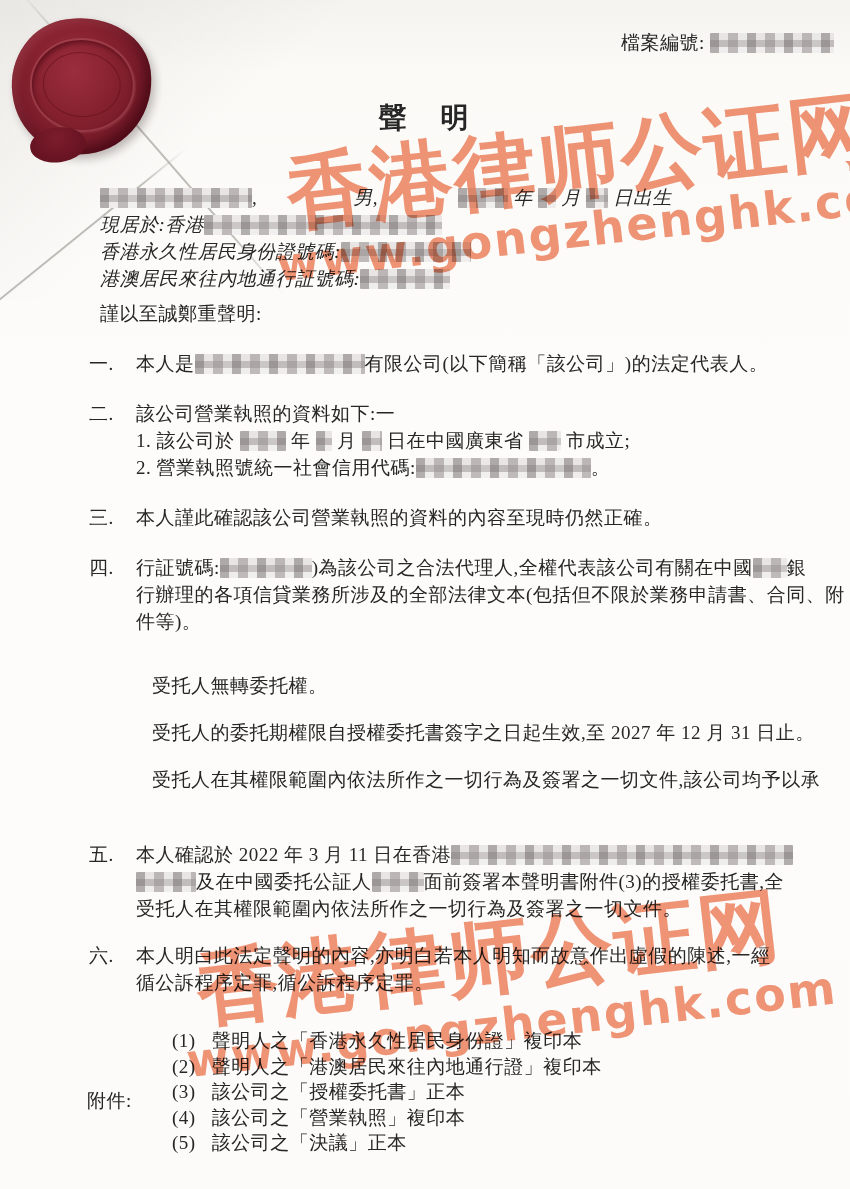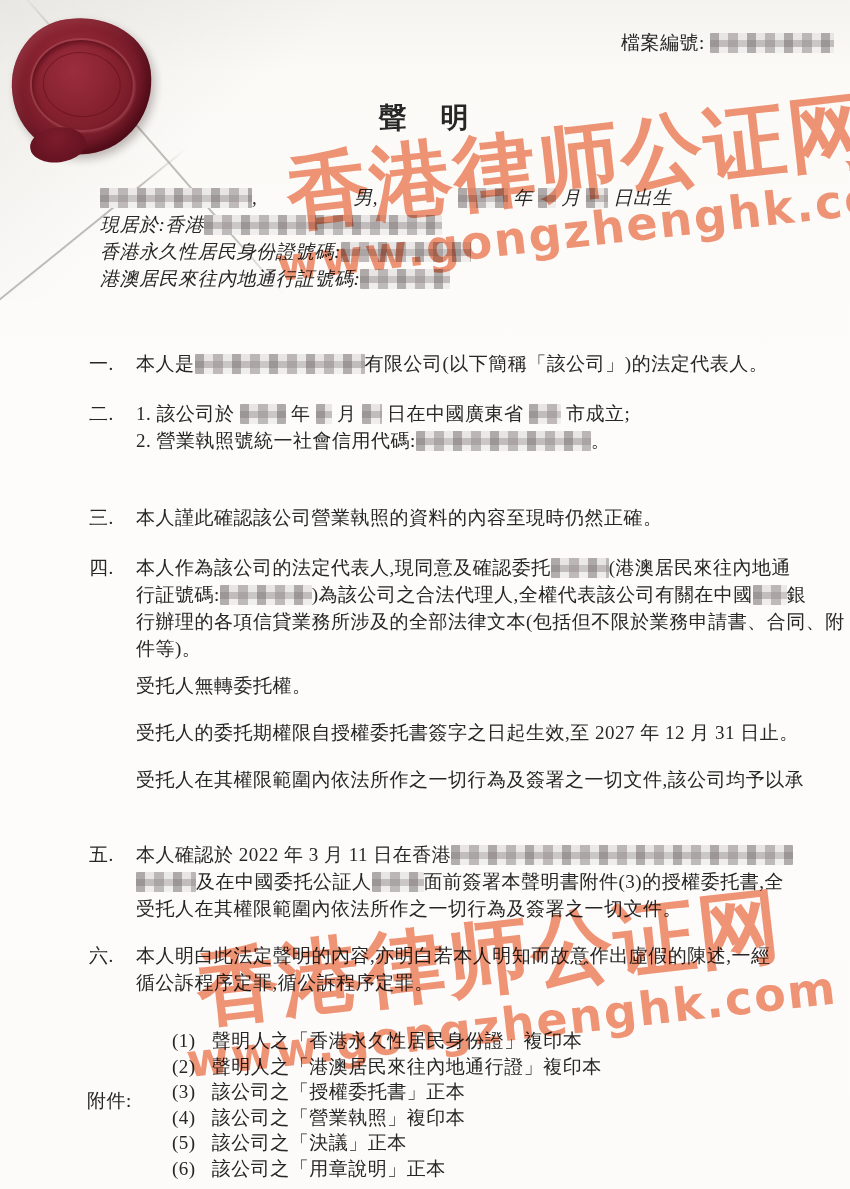--- a/index.html
+++ b/index.html
@@ -35,21 +35,21 @@
   .wm-url{font-family:"DejaVu Sans","Liberation Sans",sans-serif;font-weight:700;font-size:46px;
     letter-spacing:2px;margin:0 0 0 -18px;white-space:nowrap;}
   .wm1{left:282px;top:152px;}
   .wm2{left:192px;top:948px;}
   
   .t{position:absolute;white-space:nowrap;font-size:19px;letter-spacing:.5px;color:#262626;}
   .ln{height:27px;line-height:27px;white-space:nowrap;}
   .item{position:absolute;left:0;width:850px;}
   .item .no{position:absolute;left:89px;top:0;line-height:27px;}
   .item .bd{position:absolute;left:136px;top:0;}
-  .para{position:absolute;left:136px;}
+  .para{position:absolute;left:152px;}
   .fileno{top:30px;right:16px;}
   .title{top:99px;left:0;width:100%;text-align:center;font-size:28px;font-weight:700;letter-spacing:3px;}
   .personal{top:184px;left:100px;font-style:italic;}
   .oath{top:301px;left:100px;}
   .att-label{position:absolute;left:87px;top:1088px;line-height:26px;}
   .att-rows{position:absolute;left:172px;top:1028px;}
   .att-rows .ln{height:25.5px;line-height:25.5px;}
   
   .blur{display:inline-block;height:20px;vertical-align:-4px;border-radius:1px;
     background-color:#dbd7d6;
@@ -80,47 +80,48 @@
 
   <div class="t title">聲　明</div>
 
   <div class="t personal">
     <div class="ln"><span class="blur" style="width: 152px;"></span>,<span class="gap" style="width: 96px;"></span>男,<span class="gap" style="width: 80px;"></span><span class="blur" style="width: 50px;"></span> 年 <span class="blur" style="width: 18px;"></span> 月 <span class="blur" style="width: 22px;"></span> 日出生</div>
     <div class="ln">現居於:香港<span class="blur" style="width: 238px;"></span></div>
     <div class="ln">香港永久性居民身份證號碼:<span class="blur" style="width: 130px;"></span></div>
     <div class="ln">港澳居民來往內地通行証號碼:<span class="blur" style="width: 90px;"></span></div>
   </div>
 
+  <div class="t oath">謹以至誠鄭重聲明:</div>
 
   <div class="t item" style="top:350px">
     <span class="no">一.</span>
     <div class="bd">
       <div class="ln">本人是<span class="blur" style="width: 170px;"></span>有限公司(以下簡稱「該公司」)的法定代表人。</div>
     </div>
   </div>
 
   <div class="t item" style="top:400px">
     <span class="no">二.</span>
     <div class="bd">
+      <div class="ln">該公司營業執照的資料如下:一</div>
       <div class="ln">1. 該公司於 <span class="blur" style="width: 46px;"></span> 年 <span class="blur" style="width: 16px;"></span> 月 <span class="blur" style="width: 20px;"></span> 日在中國廣東省 <span class="blur" style="width: 32px;"></span> 市成立;</div>
       <div class="ln">2. 營業執照號統一社會信用代碼:<span class="blur" style="width: 175px;"></span>。</div>
     </div>
   </div>
 
   <div class="t item" style="top:504px">
     <span class="no">三.</span>
     <div class="bd">
       <div class="ln">本人謹此確認該公司營業執照的資料的內容至現時仍然正確。</div>
     </div>
   </div>
 
   <div class="t item" style="top:554px">
     <span class="no">四.</span>
     <div class="bd">
-      <div class="ln">本人作為該公司的法定代表人,現同意及確認委托<span class="blur" style="width: 58px;"></span>(港澳居民來往內地通</div>
       <div class="ln">行証號碼:<span class="blur" style="width: 92px;"></span>)為該公司之合法代理人,全權代表該公司有關在中國<span class="blur" style="width: 34px;"></span>銀</div>
       <div class="ln">行辦理的各項信貸業務所涉及的全部法律文本(包括但不限於業務申請書、合同、附</div>
       <div class="ln">件等)。</div>
     </div>
   </div>
 
   <div class="t para" style="top:672px">
     <div class="ln">受托人無轉委托權。</div>
   </div>
   <div class="t para" style="top:719px">
@@ -147,21 +148,20 @@
     </div>
   </div>
 
   <div class="t att-label">附件:</div>
   <div class="t att-rows">
     <div class="ln">(1)<span class="gap" style="width: 16px;"></span>聲明人之「香港永久性居民身份證」複印本</div>
     <div class="ln">(2)<span class="gap" style="width: 16px;"></span>聲明人之「港澳居民來往內地通行證」複印本</div>
     <div class="ln">(3)<span class="gap" style="width: 16px;"></span>該公司之「授權委托書」正本</div>
     <div class="ln">(4)<span class="gap" style="width: 16px;"></span>該公司之「營業執照」複印本</div>
     <div class="ln">(5)<span class="gap" style="width: 16px;"></span>該公司之「決議」正本</div>
-    <div class="ln">(6)<span class="gap" style="width: 16px;"></span>該公司之「用章說明」正本</div>
   </div>
 
   <div class="wm wm1">
     <div class="wm-cn">香港律师公证网</div>
     <div class="wm-url">www.gongzhenghk.com</div>
   </div>
   <div class="wm wm2">
     <div class="wm-cn">香港律师公证网</div>
     <div class="wm-url">www.gongzhenghk.com</div>
   </div>

